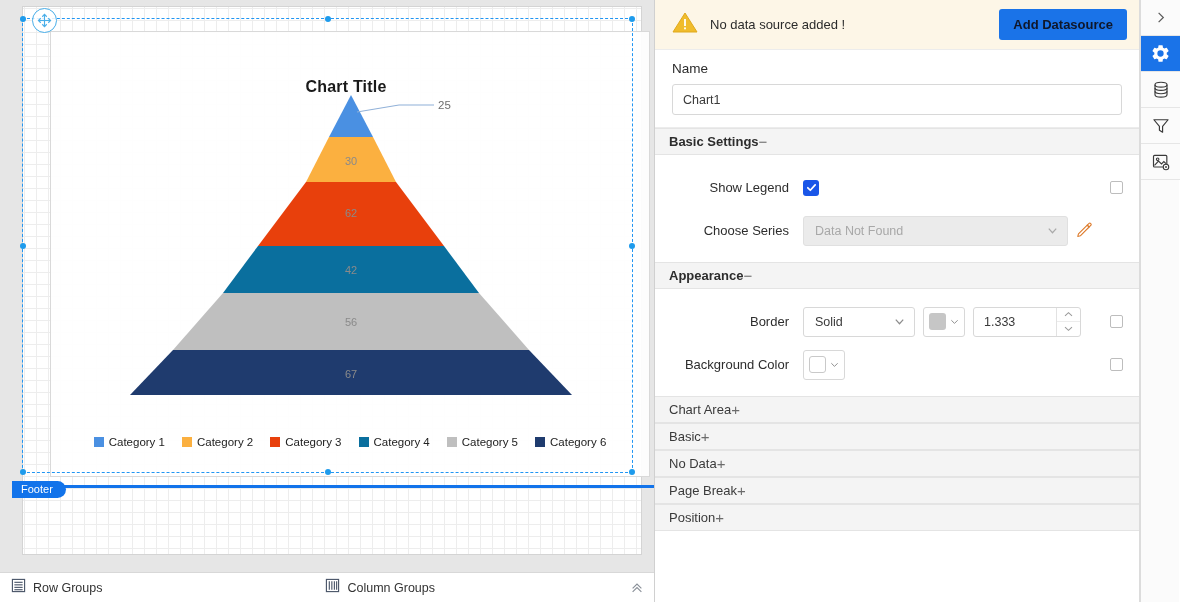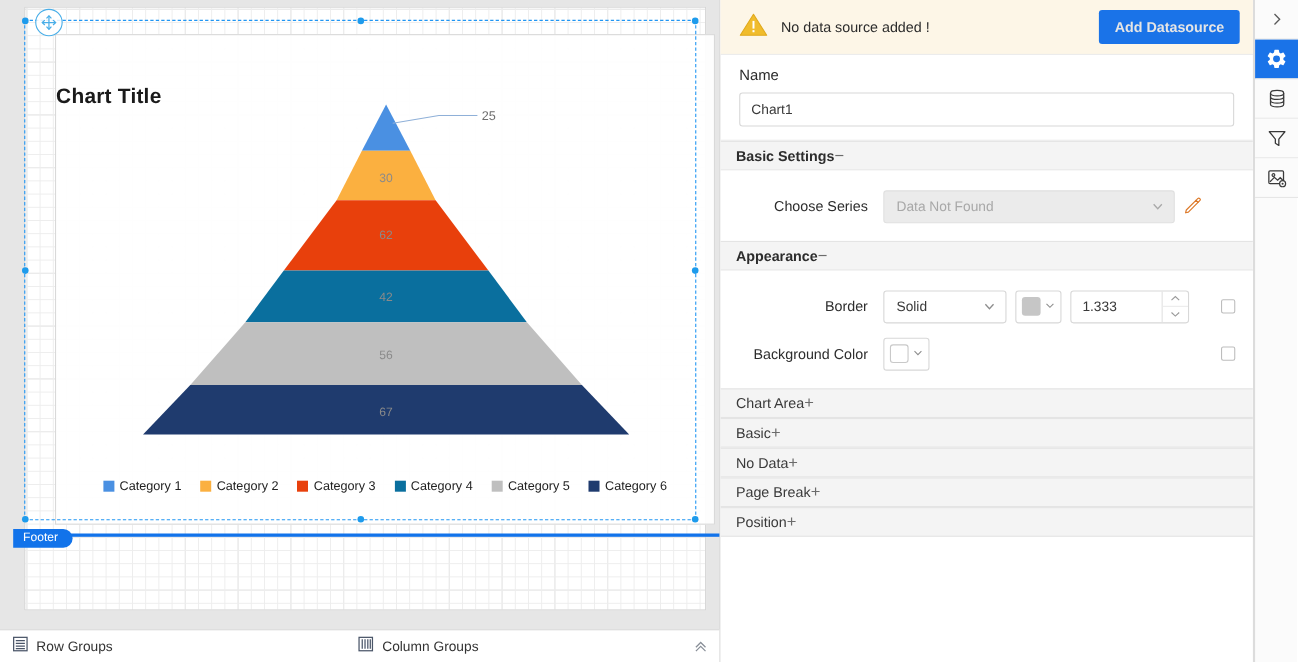--- a/index.html
+++ b/index.html
@@ -45,21 +45,22 @@
   
   #chart-item {
     position: absolute;
     left: 27px; top: 24px;
     width: 600px; height: 446px;
     background: rgba(255,255,255,0.92);
     border: 1px solid #d9d9d9;
   }
   .chart-title {
     position: absolute; top: 46px; left: 0; right: 8px;
-    font-size: 19px; font-weight: bold; color: #1a1a1a;
+    text-align: center;
+    font-size: 16px; font-weight: bold; color: #1a1a1a;
     letter-spacing: .2px;
   }
   #pyramid-svg { position: absolute; left: 0; top: 0; }
   .dl { font-size: 11px; fill: #8a8a8a; font-family: "Liberation Sans", sans-serif; }
   .dl-out { font-size: 11.5px; fill: #6e6e6e; }
 
   
   #legend {
     position: absolute; left: 0; right: 0; top: 404px;
     display: flex; justify-content: center; align-items: center;
@@ -151,21 +152,21 @@
   #tab-data { width: 94px; padding: 0; }
 
   #warn {
     height: 50px; background: #fdf6e7;
     display: flex; align-items: center; padding: 0 12px 0 17px;
     border-bottom: 1px solid #ececec;
     flex: none;
   }
   #warn-text { font-size: 13px; color: #2b2b2b; margin-left: 12px; flex: 1; }
   #add-ds {
-    background: #1a73e8; color: #e5e5e5; border: none;
+    background: #1a73e8; color: #0f172a; border: none;
     font-size: 13px; font-weight: bold;
     height: 31px; padding: 8px 14px; border-radius: 3px;
     cursor: pointer; font-family: "Liberation Sans", sans-serif;
   }
 
   #panel-body { flex: 1; overflow: hidden; }
 
   .name-block { padding: 11px 17px 12px 17px; border-bottom: 1px solid #ececec; }
   .name-label { font-size: 13.5px; color: #2b2b2b; margin-bottom: 8px; }
   .name-input {
@@ -403,20 +404,31 @@
       <div class="name-block">
         <div class="name-label">Name</div>
         <input class="name-input" type="text" value="Chart1" style="">
       </div>
 
       <div class="section-head">
         <span class="st">Basic Settings</span>
         <span class="sign">−</span>
       </div>
       <div class="section-body">
+        <div class="row">
+          <div class="row-label">Show Legend</div>
+          <div class="row-ctrl">
+            <span class="chk-on">
+              <svg width="11" height="11" viewBox="0 0 12 12">
+                <polyline points="2,6.3 4.7,9 10,3.2" fill="none" stroke="#fff" stroke-width="1.9" stroke-linecap="round" stroke-linejoin="round"></polyline>
+              </svg>
+            </span>
+            <span class="sqcheck row-end"></span>
+          </div>
+        </div>
         <div class="row">
           <div class="row-label">Choose Series</div>
           <div class="row-ctrl">
             <div class="sel disabled" style="width:265px;">
               <span class="sv">Data Not Found</span>
               <span class="cv">
                 <svg width="13" height="13" viewBox="0 0 14 14">
                   <polyline points="3,5 7,9.4 11,5" fill="none" stroke="#a9a9a9" stroke-width="1.3"></polyline>
                 </svg>
               </span>

